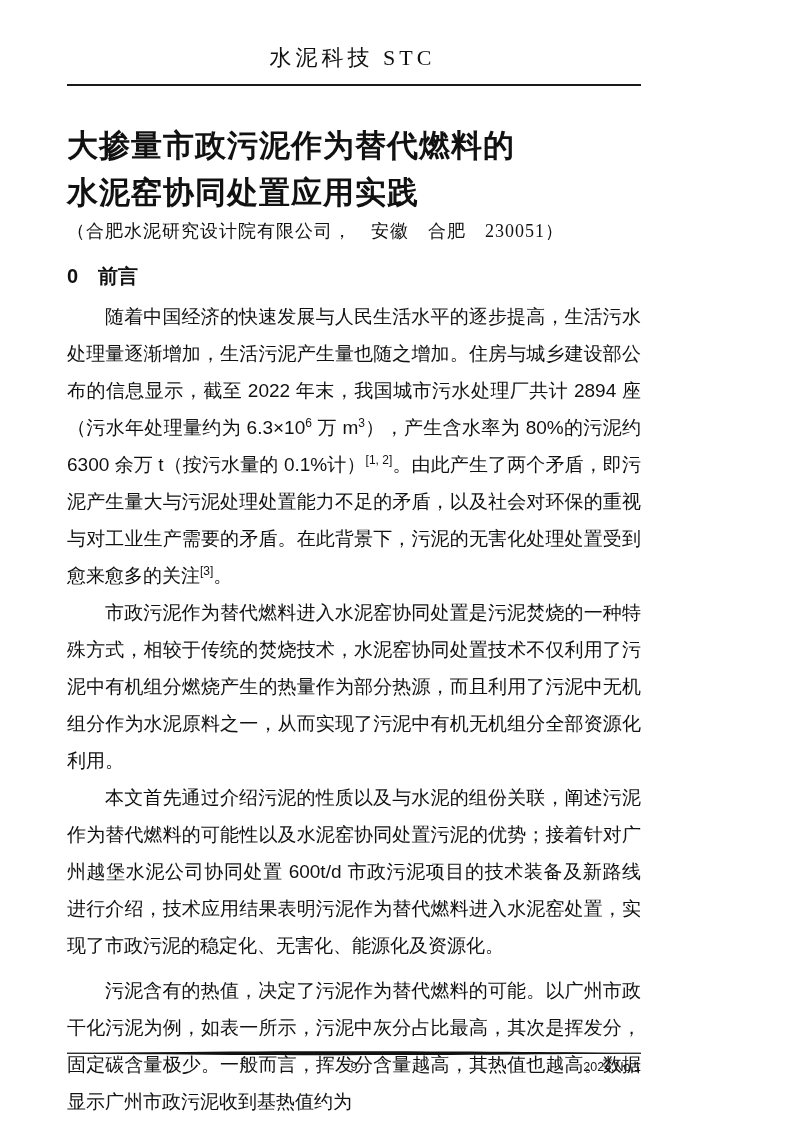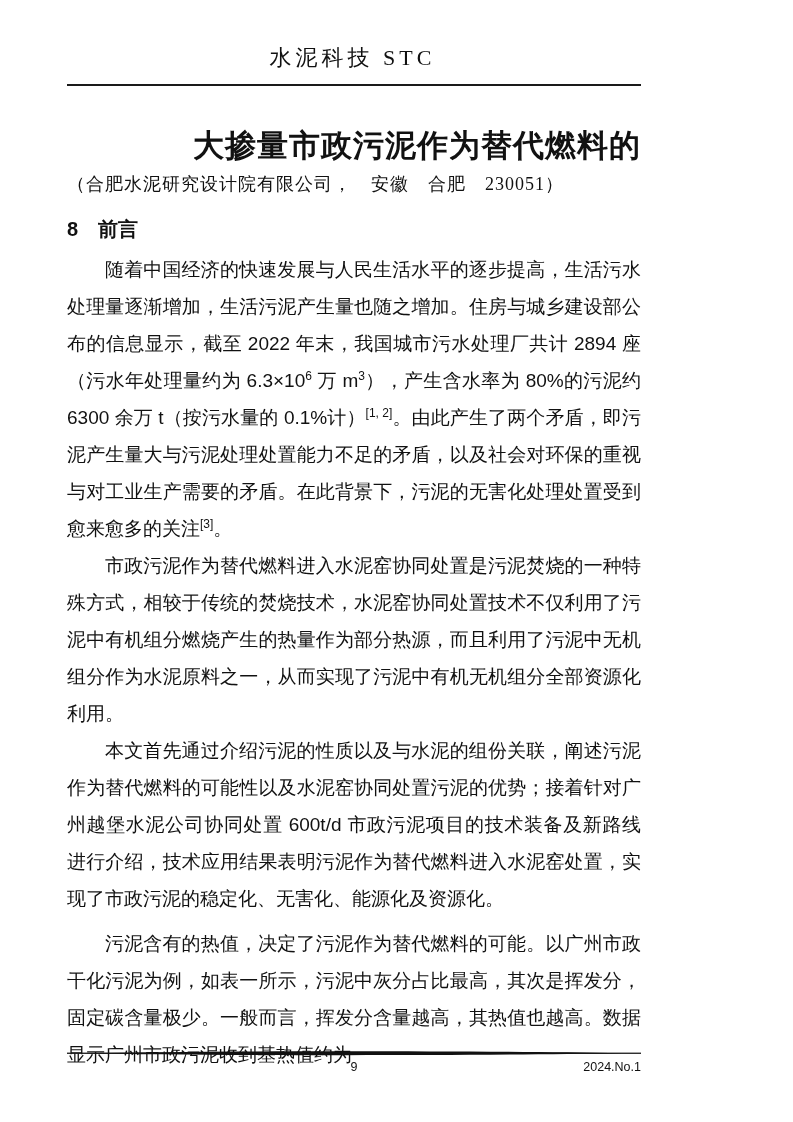--- a/index.html
+++ b/index.html
@@ -23,21 +23,21 @@
     letter-spacing: 4px;
     font-family: "Liberation Serif", "DejaVu Serif", serif;
   }
   .header-rule {
     margin: 12px 64px 0 67px;
     border-top: 2.5px solid #1a1a1a;
   }
 
   .article-title {
     margin-top: 36px;
-    text-align: right;
+    text-align: left;
     font-family: "Liberation Sans", "DejaVu Sans", sans-serif;
     font-weight: bold;
     font-size: 31px;
     line-height: 47px;
     letter-spacing: 1px;
   }
   .authors-line {
     margin-top: 16px;
     text-align: center;
     font-size: 17px;
@@ -102,26 +102,27 @@
 <div class="page">
 
   <div class="journal-header">水泥科技 STC</div>
 
   <div class="header-rule"></div>
 
   <div class="content">
 
     <div class="article-title">
       <div>大掺量市政污泥作为替代燃料的</div>
+      <div>水泥窑协同处置应用实践</div>
     </div>
 
 
     <div class="affiliation-line">（合肥水泥研究设计院有限公司，　安徽　合肥　230051）</div>
 
-    <div class="section-heading heading-0">8　前言</div>
+    <div class="section-heading heading-0">0　前言</div>
 
     <p class="body-para para-first">随着中国经济的快速发展与人民生活水平的逐步提高，生活污水处理量逐渐增加，生活污泥产生量也随之增加。住房与城乡建设部公布的信息显示，截至 2022 年末，我国城市污水处理厂共计 2894 座（污水年处理量约为 6.3×10<sup>6</sup> 万 m<sup>3</sup>），产生含水率为 80%的污泥约 6300 余万 t（按污水量的 0.1%计）<sup>[1, 2]</sup>。由此产生了两个矛盾，即污泥产生量大与污泥处理处置能力不足的矛盾，以及社会对环保的重视与对工业生产需要的矛盾。在此背景下，污泥的无害化处理处置受到愈来愈多的关注<sup>[3]</sup>。</p>
 
     <p class="body-para">市政污泥作为替代燃料进入水泥窑协同处置是污泥焚烧的一种特殊方式，相较于传统的焚烧技术，水泥窑协同处置技术不仅利用了污泥中有机组分燃烧产生的热量作为部分热源，而且利用了污泥中无机组分作为水泥原料之一，从而实现了污泥中有机无机组分全部资源化利用。</p>
 
     <p class="body-para">本文首先通过介绍污泥的性质以及与水泥的组份关联，阐述污泥作为替代燃料的可能性以及水泥窑协同处置污泥的优势；接着针对广州越堡水泥公司协同处置 600t/d 市政污泥项目的技术装备及新路线进行介绍，技术应用结果表明污泥作为替代燃料进入水泥窑处置，实现了市政污泥的稳定化、无害化、能源化及资源化。</p>
 
 
     <p class="body-para para-after-heading">污泥含有的热值，决定了污泥作为替代燃料的可能。以广州市政干化污泥为例，如表一所示，污泥中灰分占比最高，其次是挥发分，固定碳含量极少。一般而言，挥发分含量越高，其热值也越高。数据显示广州市政污泥收到基热值约为</p>
 

